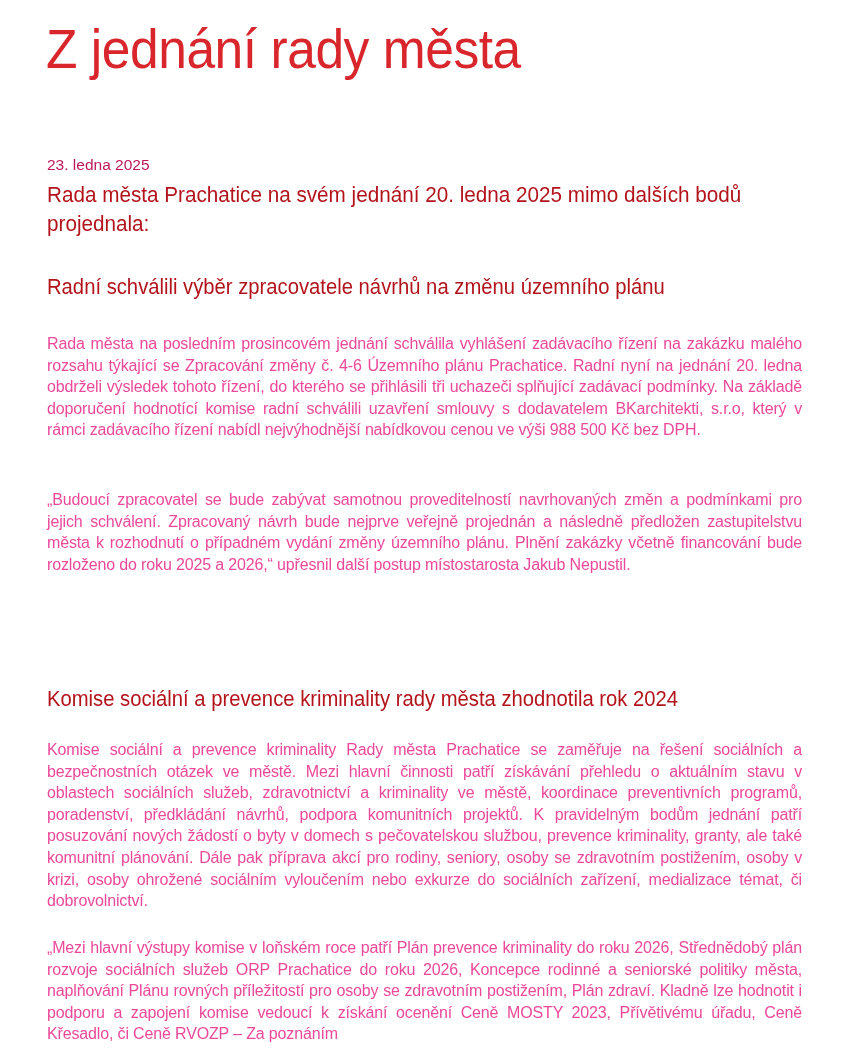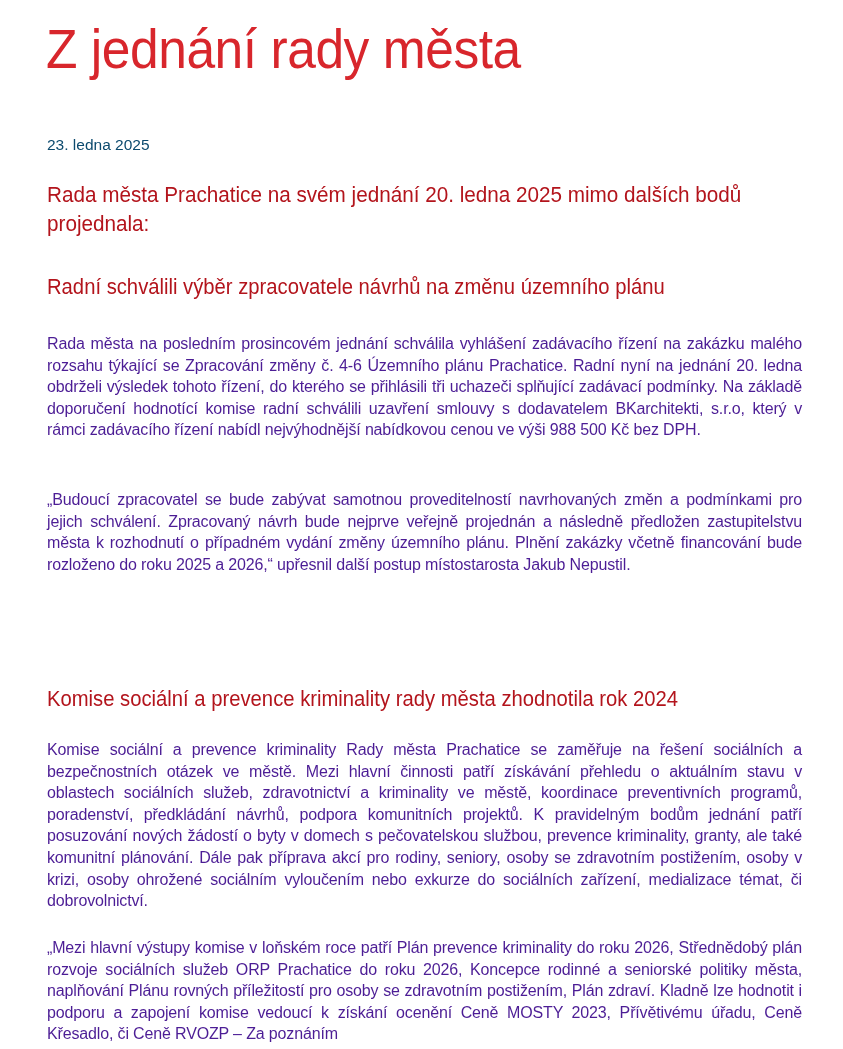--- a/index.html
+++ b/index.html
@@ -6,41 +6,41 @@
   body { width: 843px; height: 1049px; overflow: hidden; position: relative; }
   .page { position: absolute; left: 0; top: 0; width: 843px; height: 834px; }
   .title {
     position: absolute; left: 46px; top: 14px;
     font-family: "Liberation Sans", sans-serif;
     font-size: 56px; line-height: 70px; letter-spacing: -0.5px;
     color: #d8262c; margin: 0; font-weight: normal;
     transform: scaleX(0.92); transform-origin: left top;
   }
   .date {
-    position: absolute; left: 47px; top: 136px;
+    position: absolute; left: 47px; top: 156px;
     font-family: "Liberation Sans", sans-serif;
-    font-size: 15.5px; color: #0c4a6e;
+    font-size: 15.5px; color: #be185d;
   }
   .lead {
     position: absolute; left: 47px; top: 180px; width: 770px;
     font-family: "Liberation Sans", sans-serif;
     font-size: 22px; line-height: 29px; color: #b3141c;
     transform: scaleX(0.94); transform-origin: left top;
   }
   .h2 {
     position: absolute; left: 47px;
     font-family: "Liberation Sans", sans-serif;
     font-size: 22px; line-height: 29px; color: #b3141c; margin: 0; font-weight: normal;
     white-space: nowrap;
     transform: scaleX(0.92); transform-origin: left top;
   }
   .p {
     position: absolute; left: 47px; width: 755px;
     font-family: "Liberation Sans", sans-serif;
-    font-size: 16px; line-height: 21.6px; color: #4c1d95;
+    font-size: 16px; line-height: 21.6px; color: #ec4899;
     text-align: justify; margin: 0;
     letter-spacing: -0.15px;
   }
 </style>
 </head>
 <body>
 
 <div class="page">
   <h1 class="title">Z jednání rady města</h1>
 

